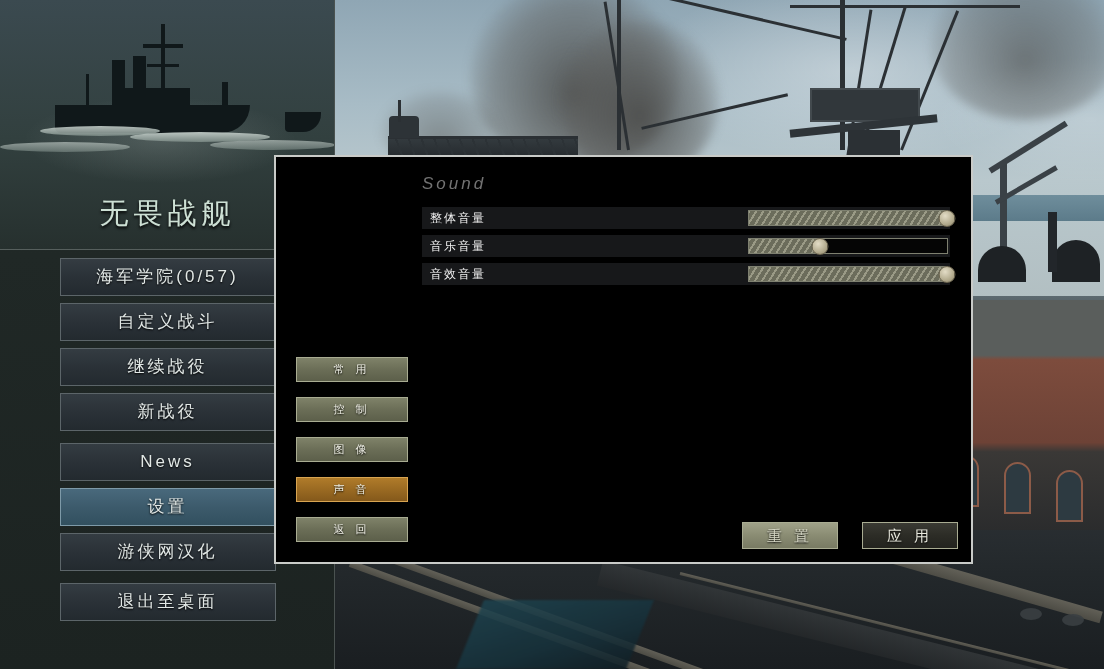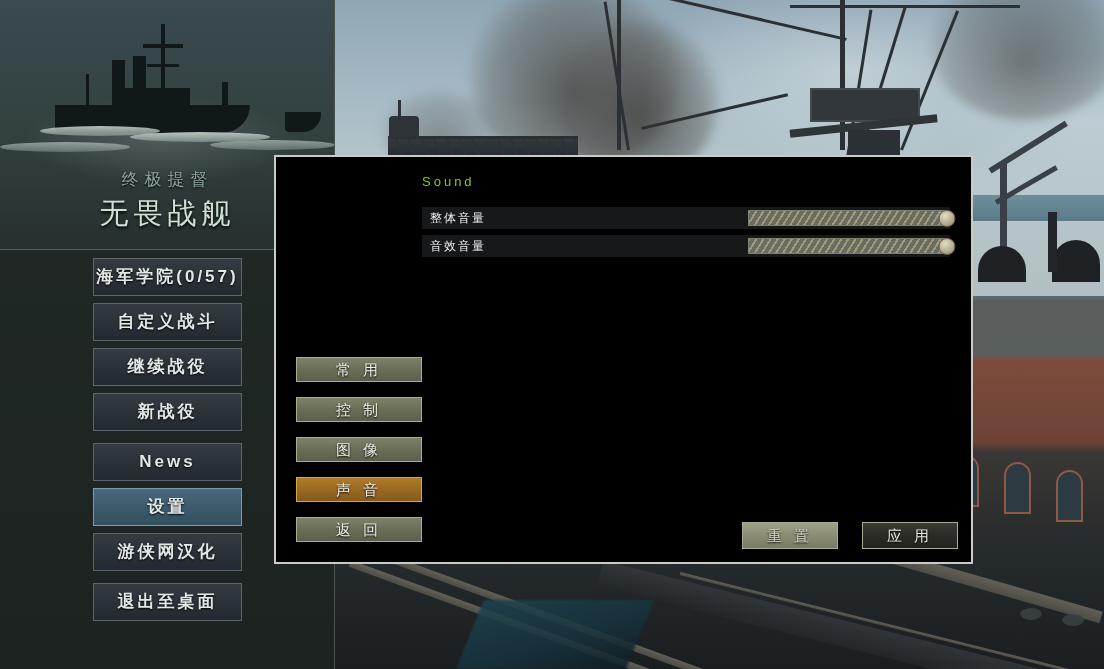--- a/index.html
+++ b/index.html
@@ -102,43 +102,44 @@
     color: #cde0d4; font-size: 29px; font-weight: normal; letter-spacing: 5px;
     text-shadow: 0 2px 3px #000;
   }
   .menu-sep {
     position: absolute; left: 0; top: 249px; width: 335px; height: 1px;
     background: #565f5d;
   }
   .menu-list { position: absolute; left: 0; top: 258px; width: 335px; }
   .menu-btn {
     display: block; position: relative;
-    width: 149px; height: 38px; margin: 0 auto 7px auto;
+    width: 216px; height: 38px; margin: 0 auto 7px auto;
     background: linear-gradient(180deg,#343c42 0%, #2a3137 52%, #232a2f 100%);
     border: 1px solid #5c6569;
     color: #e2e8e6; font-size: 17px; letter-spacing: 3px;
     text-align: center; line-height: 36px;
     text-shadow: 0 1px 2px #000;
-    cursor: pointer; user-select: none; font-weight: bold;
+    cursor: pointer; user-select: none;
   }
   .menu-btn.selected {
     background: linear-gradient(180deg,#49697c 0%, #3c5a6b 52%, #32505f 100%);
     border-color: #7e9aa8;
   }
   .menu-btn.gap { margin-top: 12px; }
 
   
   #dialog {
     position: absolute; left: 274px; top: 155px; width: 699px; height: 409px;
     background: #000; border: 2px solid #c9cbc8;
   }
   .dialog-title {
     position: absolute; left: 146px; top: 17px;
-    color: #84cc16; font-size: 13px; letter-spacing: 3px;
+    color: #737373; font-size: 17px; letter-spacing: 3px;
     text-shadow: 0 1px 2px #000;
+    font-style: italic;
   }
 
   .settings-rows { position: absolute; left: 146px; top: 50px; width: 528px; }
   .srow {
     position: relative; height: 22px; margin-bottom: 6px;
     background: #17181a;
     display: flex; align-items: center;
   }
   .srow-label {
     position: absolute; left: 8px; color: #f2f2f2; font-size: 12px; letter-spacing: 2px;
@@ -159,24 +160,24 @@
   .slider-knob {
     position: absolute; top: -1px; width: 17px; height: 17px; border-radius: 50%;
     background: radial-gradient(circle at 38% 32%, #e3dcc6, #b3ab8e 60%, #8a8268 100%);
     border: 1px solid #6c6550;
     transform: translateX(-50%);
   }
 
   
   .cat-list { position: absolute; left: 20px; top: 200px; width: 120px; }
   .cat-btn {
-    position: relative; display: block; width: 126px; height: 25px; margin-bottom: 15px;
+    position: relative; display: block; width: 112px; height: 25px; margin-bottom: 15px;
     background: linear-gradient(180deg,#7f8269 0%, #6b6e57 50%, #5c5f4a 100%);
     border: 1px solid #a9ac92;
-    color: #f0f0e6; font-size: 15px; letter-spacing: 4px;
+    color: #f0f0e6; font-size: 11px; letter-spacing: 4px;
     line-height: 23px; text-align: center;
     text-shadow: 0 1px 2px #000; cursor: pointer; user-select: none;
   }
   .cat-btn.active {
     background: linear-gradient(180deg,#b07b2a 0%, #9a6a22 50%, #84591b 100%);
     border-color: #d8a451;
   }
 
   
   .footer-btns { position: absolute; left: 466px; top: 365px; width: 220px; height: 28px; }
@@ -259,21 +260,20 @@
     <div class="ship-sil" style="left:147px;top:64px;width:32px;height:3px;"></div>
     <div class="ship-sil" style="left:86px;top:74px;width:3px;height:32px;"></div>
     <div class="ship-sil" style="left:222px;top:82px;width:6px;height:26px;"></div>
     <div class="ship-sil" style="left:285px;top:112px;width:36px;height:20px;border-radius:0 0 18px 4px;"></div>
     <div class="wave" style="left:40px;top:126px;width:120px;"></div>
     <div class="wave" style="left:130px;top:132px;width:140px;"></div>
     <div class="wave" style="left:0px;top:142px;width:130px;opacity:.6;"></div>
     <div class="wave" style="left:210px;top:140px;width:125px;opacity:.6;"></div>
   </div>
 
-  <div class="title-sub">终极提督</div>
   <div class="title-main">无畏战舰</div>
   <div class="menu-sep"></div>
 
   <div class="menu-list">
     <div class="menu-btn">海军学院(0/57)</div>
     <div class="menu-btn">自定义战斗</div>
     <div class="menu-btn">继续战役</div>
     <div class="menu-btn">新战役</div>
     <div class="menu-btn gap">News</div>
     <div class="menu-btn selected">设置</div>
@@ -287,20 +287,27 @@
 
   <div class="settings-rows">
     <div class="srow">
       <span class="srow-label">整体音量</span>
       <div class="slider">
         <div class="slider-fill" style="width:100%"></div>
         <div class="slider-knob" style="left:100%"></div>
       </div>
     </div>
 
+    <div class="srow">
+      <span class="srow-label">音乐音量</span>
+      <div class="slider">
+        <div class="slider-fill" style="width:36%"></div>
+        <div class="slider-knob" style="left:36%"></div>
+      </div>
+    </div>
 
     <div class="srow">
       <span class="srow-label">音效音量</span>
       <div class="slider">
         <div class="slider-fill" style="width:100%"></div>
         <div class="slider-knob" style="left:100%"></div>
       </div>
     </div>
   </div>
 

